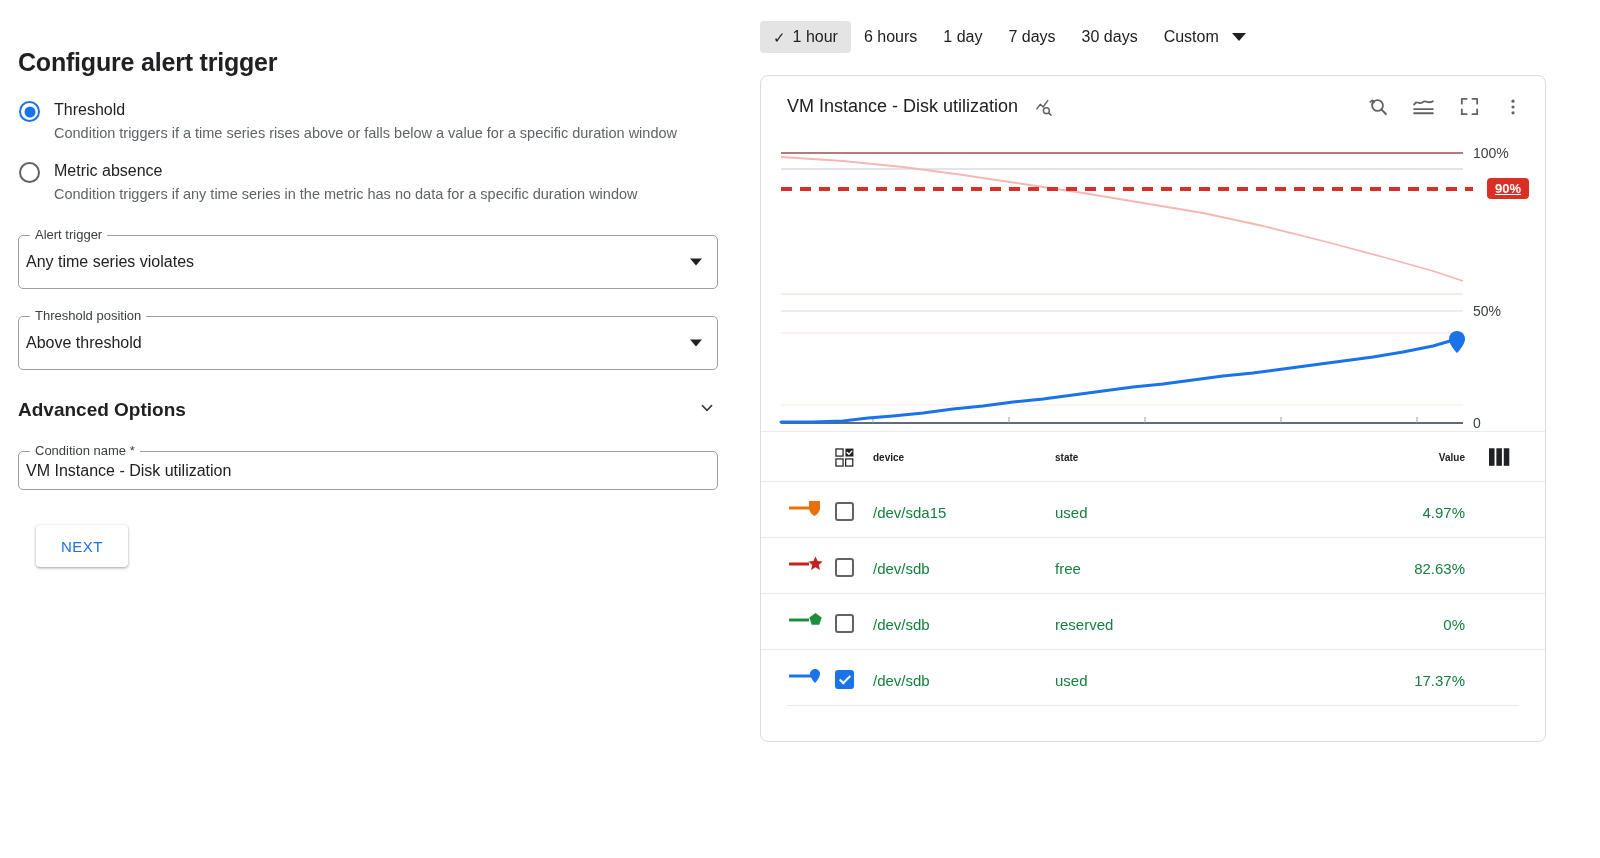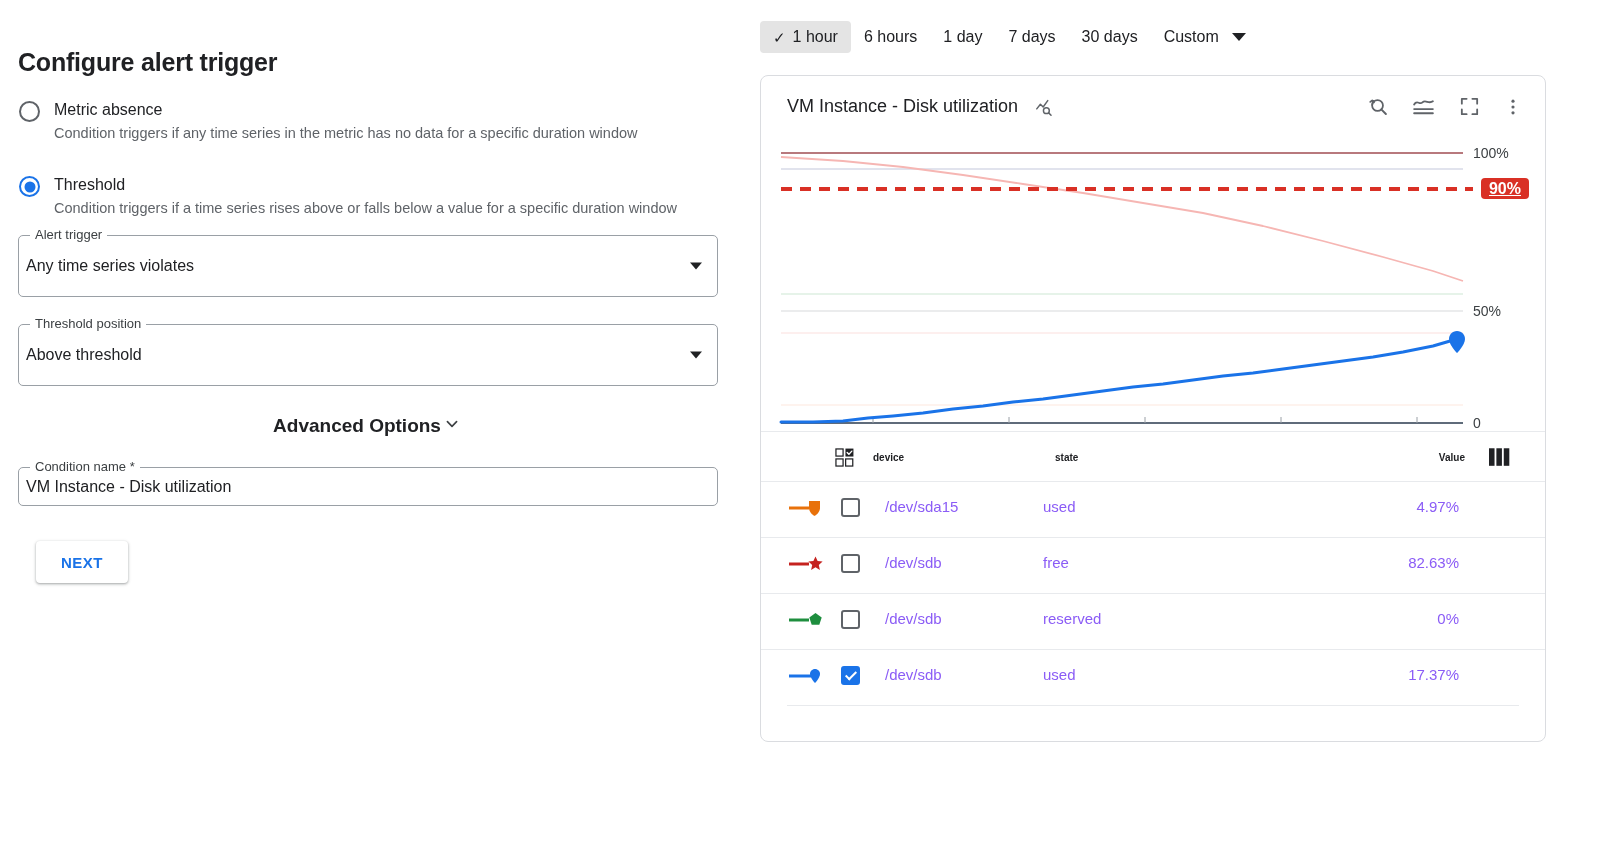--- a/index.html
+++ b/index.html
@@ -30,21 +30,21 @@
     width: 11px; height: 11px; border-radius: 50%;
     background: #1a73e8; transform: translate(-50%, -50%);
   }
   .radio-text { padding-top: 0; }
   .radio-label { font-size: 16px; color: #202124; line-height: 22px; }
   .radio-desc { font-size: 14.5px; color: #5f6368; line-height: 21px; max-width: 690px; margin-top: 2px; }
   .radio-block { margin-bottom: 16px; }
   .radio-block.second { margin-bottom: 30px; }
 
   
-  .field { position: relative; width: 700px; height: 62px; margin-bottom: 27px; }
+  .field { position: relative; width: 700px; height: 54px; margin-bottom: 27px; }
   .field-box {
     position: absolute; inset: 0; border: 1px solid #9aa0a6; border-radius: 5px;
     background: #fff;
   }
   .field-legend {
     position: absolute; top: -8px; left: 12px; padding: 0 5px;
     background: #fff; font-size: 13px; color: #3c4043; line-height: 16px;
     white-space: nowrap;
   }
   .field-value {
@@ -56,30 +56,30 @@
     font-size: 15px; color: #5f6368;
   }
   .field-arrow {
     position: absolute; right: 16px; top: 50%; transform: translateY(-50%);
     width: 0; height: 0; border-left: 6px solid transparent; border-right: 6px solid transparent;
     border-top: 7px solid #202124;
   }
   .field-tall { height: 39px; }
 
   .advanced-row {
-    width: 700px; display: flex; align-items: center; justify-content: center;
+    width: 700px; display: flex; align-items: center; justify-content: space-between;
     margin: 4px 0 28px 0;
   }
   .advanced-label { font-size: 19px; font-weight: 700; }
   .chev { color: #3c4043; }
 
   .next-btn {
     display: inline-flex; align-items: center; justify-content: center;
     min-width: 78px; height: 42px; padding: 0 25px;
-    background: #fff; color: #1a73e8; font-size: 15px; font-weight: 700;
+    background: #fff; color: #1a73e8; font-size: 15px; font-weight: 400;
     letter-spacing: 0.5px; border: none; border-radius: 4px; cursor: pointer;
     box-shadow: 0 1px 2px 0 rgba(60,64,67,.30), 0 1px 3px 1px rgba(60,64,67,.15);
     margin-top: 8px; margin-left: 18px;
   }
 
   
   .right-panel { flex: 1; padding: 16px 40px 0 0; }
 
   .timerange { display: flex; align-items: center; gap: 0px; margin: 5px 0 22px 10px; }
   .tr-item {
@@ -102,40 +102,40 @@
   .chart-head { display: flex; align-items: center; padding: 18px 22px 6px 26px; }
   .chart-title { font-size: 18px; color: #202124; }
   .title-icon { margin-left: 16px; display: inline-flex; align-items: center; color: #5f6368; cursor: pointer; }
   .head-actions { margin-left: auto; display: flex; align-items: center; gap: 22px; color: #5f6368; }
   .head-actions span { display: inline-flex; cursor: pointer; }
 
   .plot-wrap { position: relative; height: 300px; margin: 6px 10px 0 12px; }
   .plot-svg { display: block; }
   .thr-badge {
     position: absolute; right: 6px; top: 47px;
-    background: #d93025; color: #fff; font-size: 16px; font-weight: 600;
+    background: #d93025; color: #fff; font-size: 13px; font-weight: 600;
     padding: 3px 8px; border-radius: 4px; line-height: 15px; text-decoration: underline;
   }
 
   
   .legend { padding: 0 0 14px 0; }
   .legend-head {
     display: flex; align-items: center; border-top: 1px solid #e8eaed;
     padding: 16px 26px 14px 26px; font-size: 10px; font-weight: 700; color: #202124;
   }
   .lg-marker { width: 48px; flex: 0 0 48px; }
   .lg-check { width: 38px; flex: 0 0 38px; display: flex; align-items: center; }
   .lg-device { flex: 1 1 auto; display: flex; align-items: center; gap: 9px; }
   .lg-state { width: 290px; flex: 0 0 290px; }
   .lg-value { width: 120px; flex: 0 0 120px; text-align: right; }
   .lg-cols { width: 54px; flex: 0 0 54px; display: flex; justify-content: flex-end; padding-right: 6px; }
 
   .legend-row {
-    display: flex; align-items: flex-start; border-top: 1px solid #e8eaed;
-    padding: 16px 26px; font-size: 15px; color: #8b5cf6; cursor: pointer; gap: 6px;
+    display: flex; align-items: flex-end; border-top: 1px solid #e8eaed;
+    padding: 16px 26px; font-size: 15px; color: #15803d; cursor: pointer;
   }
   .legend-row:first-child { border-top: 1px solid #e8eaed; }
   .legend-foot { border-top: 1px solid #e8eaed; height: 22px; margin: 0 26px; }
 
   .cb {
     width: 19px; height: 19px; border: 2px solid #5f6368; border-radius: 3px;
     background: #fff; display: inline-block; position: relative; flex: 0 0 auto;
   }
   .cb.checked { background: #1a73e8; border-color: #1a73e8; }
   .cb.checked::after {
@@ -145,37 +145,37 @@
   }
 </style>
 </head>
 <body>
 
 <div class="page">
 
   <div class="left-panel">
 
     <div class="page-title">Configure alert trigger</div>
+
+    <div class="radio-block">
+      <div class="radio-row">
+        <div class="radio-outer checked"></div>
+        <div class="radio-text">
+          <div class="radio-label">Threshold</div>
+          <div class="radio-desc">Condition triggers if a time series rises above or falls below a value for a specific duration window</div>
+        </div>
+      </div>
+    </div>
 
     <div class="radio-block second">
       <div class="radio-row">
         <div class="radio-outer"></div>
         <div class="radio-text">
           <div class="radio-label">Metric absence</div>
           <div class="radio-desc">Condition triggers if any time series in the metric has no data for a specific duration window</div>
-        </div>
-      </div>
-    </div>
-
-    <div class="radio-block">
-      <div class="radio-row">
-        <div class="radio-outer checked"></div>
-        <div class="radio-text">
-          <div class="radio-label">Threshold</div>
-          <div class="radio-desc">Condition triggers if a time series rises above or falls below a value for a specific duration window</div>
         </div>
       </div>
     </div>
 
     
     <div class="field">
       <div class="field-box"></div>
       <div class="field-legend">Alert trigger</div>
       <div class="field-value">Any time series violates</div>
       <div class="field-arrow"></div>

